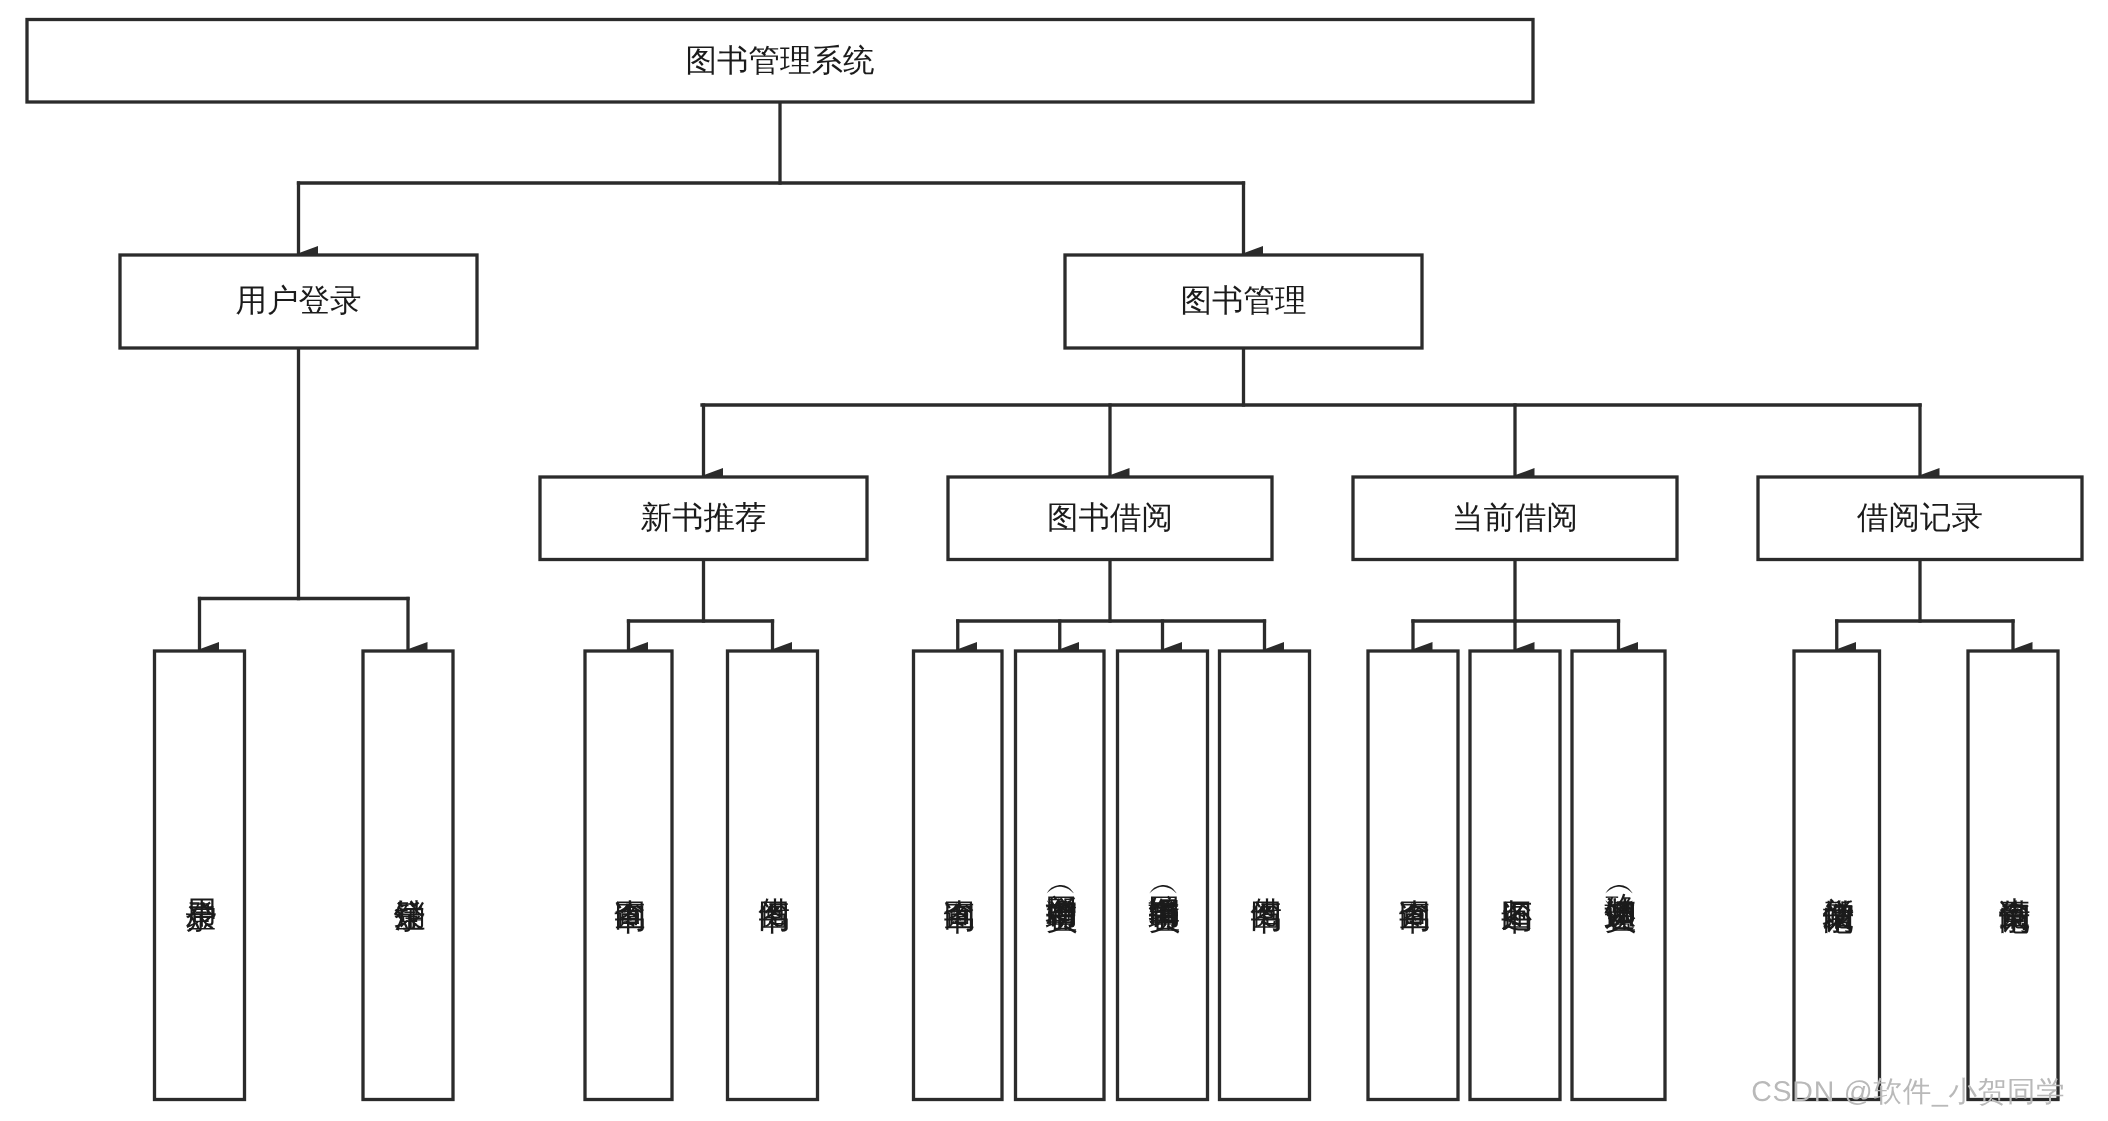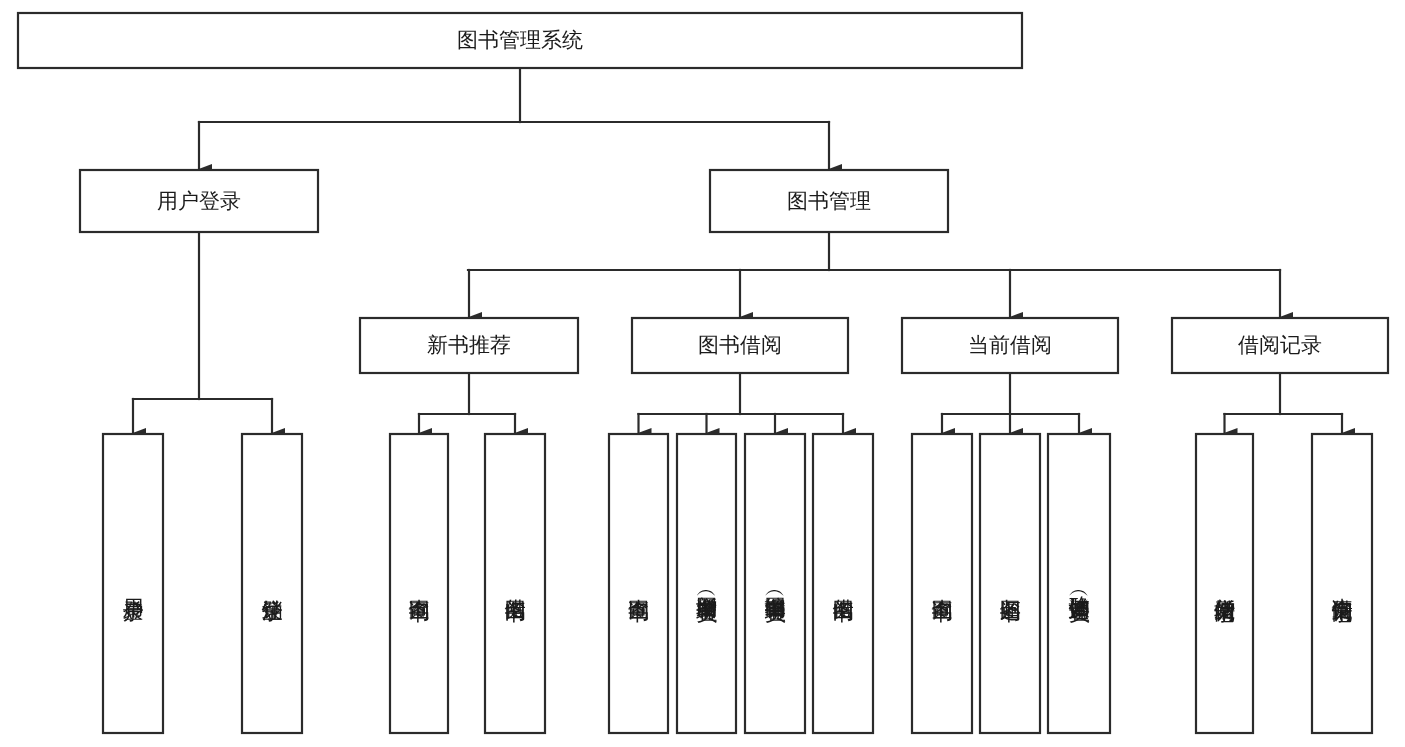--- a/index.html
+++ b/index.html
@@ -195,13 +195,14 @@
         <div class="vert-text">确认归还（管理员）</div>
       </div>
       <div class="vert-text-wrap" style="left: 1196px; top: 434px; width: 57px; height: 299px;">
         <div class="vert-text">新增借阅记录</div>
       </div>
       <div class="vert-text-wrap" style="left: 1312px; top: 434px; width: 60px; height: 299px;">
         <div class="vert-text">查询借阅记录</div>
       </div>
     </div>
 
+  <div class="watermark">CSDN @软件_小贺同学</div>
 </div>
 
 </body></html>

